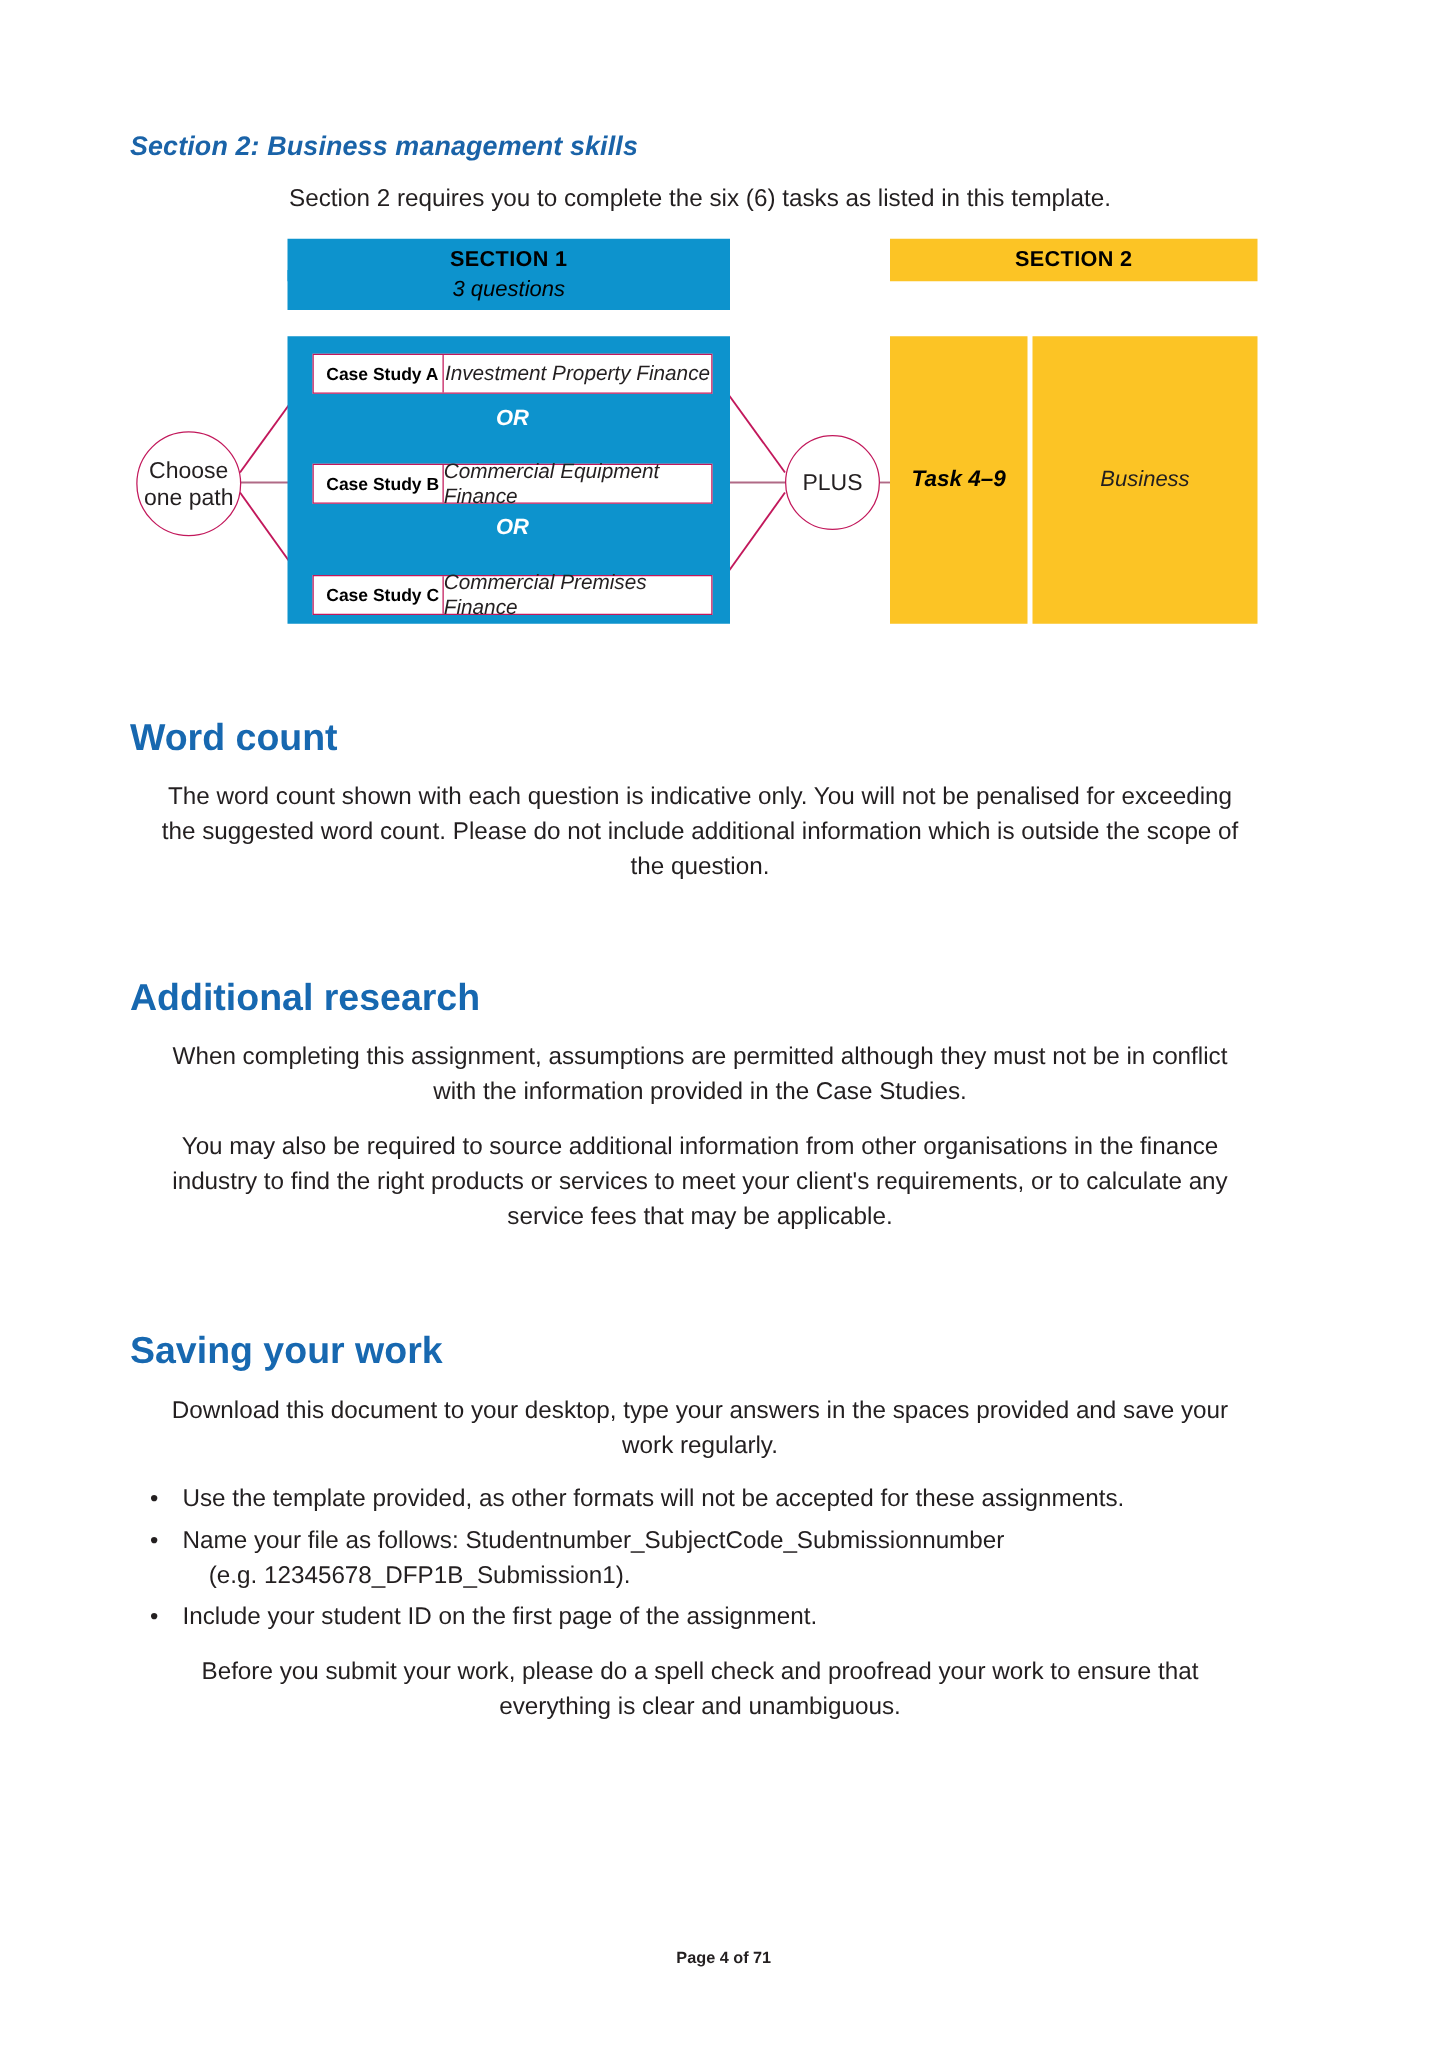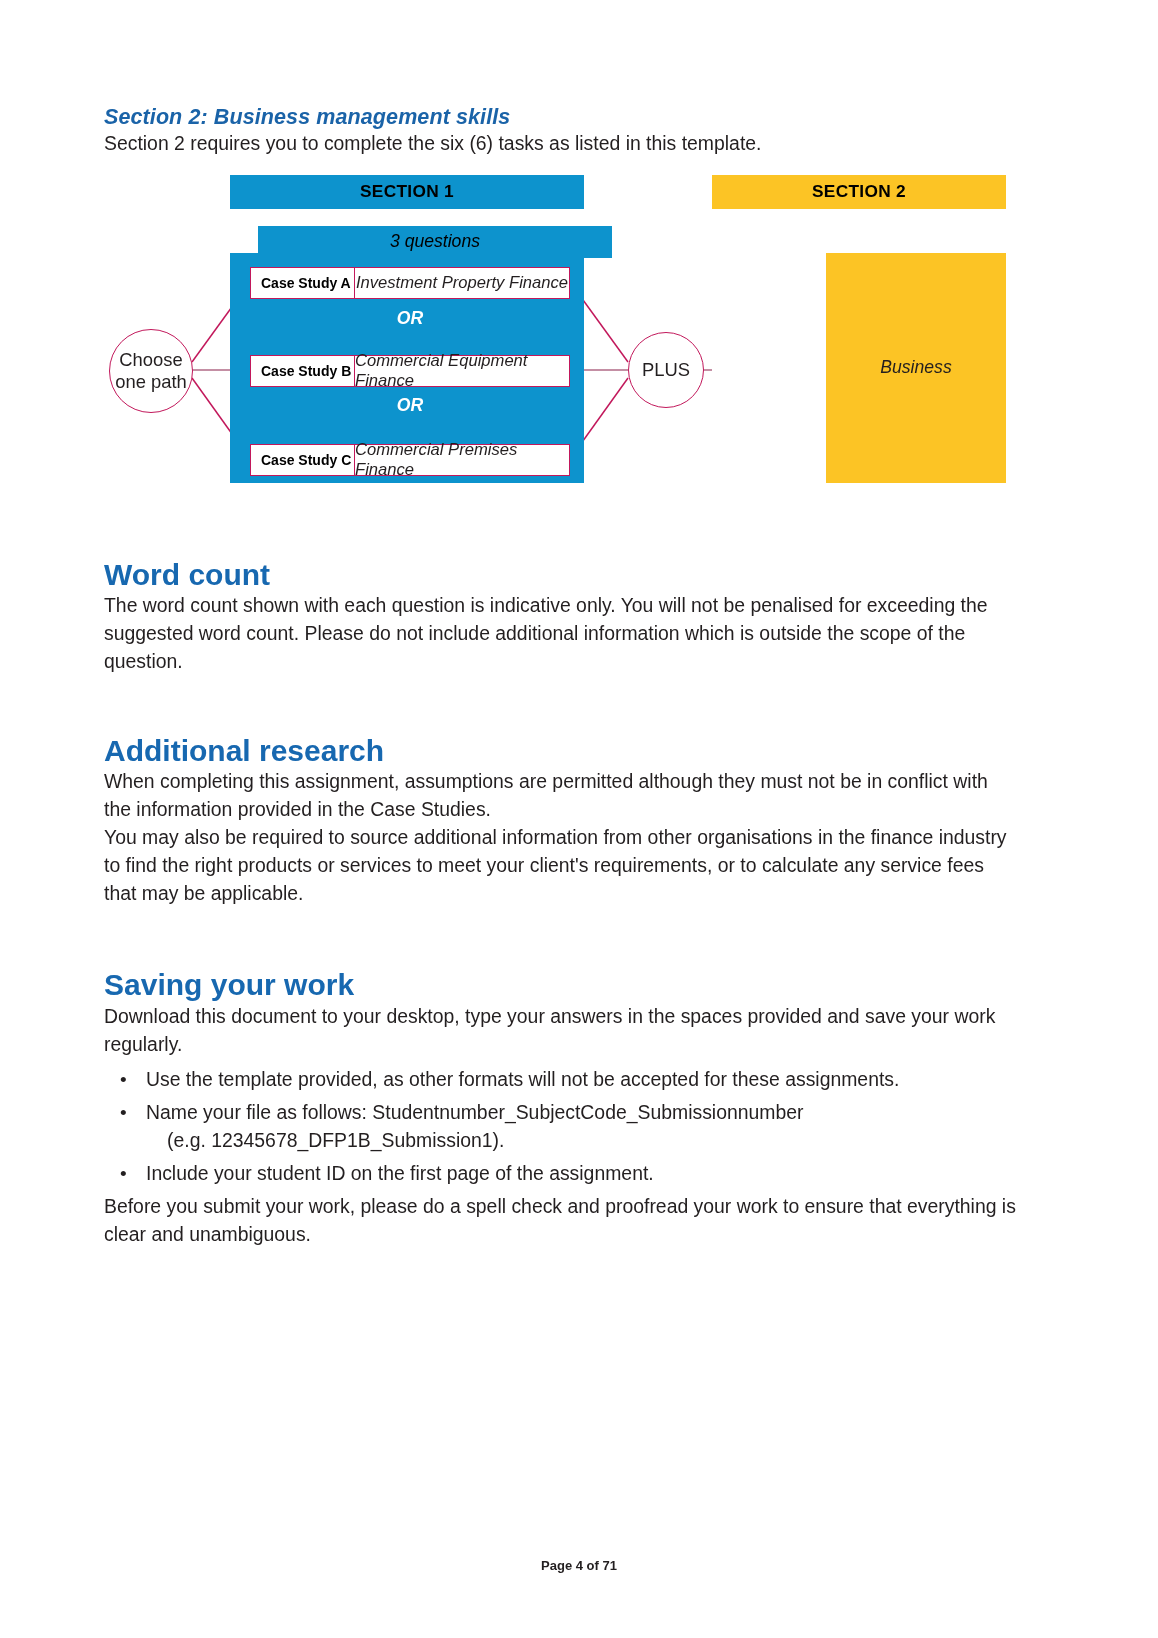--- a/index.html
+++ b/index.html
@@ -45,22 +45,23 @@
     line-height: 1.15;
   }
   .gap-word-count { padding-top: 54px; }
   .gap-additional { padding-top: 58px; }
   .gap-saving { padding-top: 60px; }
 
   
   p.body {
     font-size: 19.4px;
     line-height: 1.44;
-    margin: 0;
-    color: #231f20;
+    margin: 16px;
+    color: #231f20;
+    text-align: center;
   }
   .mt-intro { margin-top: 21px; }
   .mt-para  { margin-top: 20px; }
   .mt-para2 { margin-top: 22px; }
 
   
   ul.bullets {
     list-style: none;
     margin: 8px 0 0 0;
     padding: 0;
@@ -249,21 +250,21 @@
           <line x1="592" y1="196" x2="608" y2="196" stroke="#b06a86"></line>
         </g>
       </svg>
 
       <div class="dg-layer">
 
         <div class="blk blue blk-title" style="left:126px; top:1px; width:354px; height:34px;">
           <span>SECTION 1</span>
         </div>
 
-        <div class="blk blue blk-sub" style="left:126px; top:52px; width:354px; height:32px;margin-left:28px;">
+        <div class="blk blue blk-sub" style="left:126px; top:26px; width:354px; height:32px;">
           <span>3 questions</span>
         </div>
 
         <div class="blk blue" style="left:126px; top:79px; width:354px; height:230px;"></div>
 
         <div class="cs-row" style="left:146px; top:93px; width:320px; height:32px;">
           <span class="cs-name">Case Study A</span>
           <span class="cs-desc">Investment Property Finance</span>
         </div>
 
@@ -283,20 +284,23 @@
         <div class="cs-row" style="left:146px; top:270px; width:320px; height:32px;">
           <span class="cs-name">Case Study C</span>
           <span class="cs-desc">Commercial Premises Finance</span>
         </div>
 
         <div class="blk yellow blk-title" style="left:608px; top:1px; width:294px; height:34px;">
           <span>SECTION 2</span>
         </div>
 
 
+        <div class="blk yellow task-label" style="left:608px; top:79px; width:110px; height:230px;">
+          <span>Task 4–9</span>
+        </div>
 
         <div class="blk yellow business-label" style="left:722px; top:79px; width:180px; height:230px;">
           <span>Business</span>
         </div>
 
         <div class="circle circle-choose" style="left:5px; top:155px; width:84px; height:84px;">
           <span><span>Choose</span><br><span>one path</span></span>
         </div>
 
         <div class="circle circle-plus" style="left:524px; top:158px; width:76px; height:76px;">

